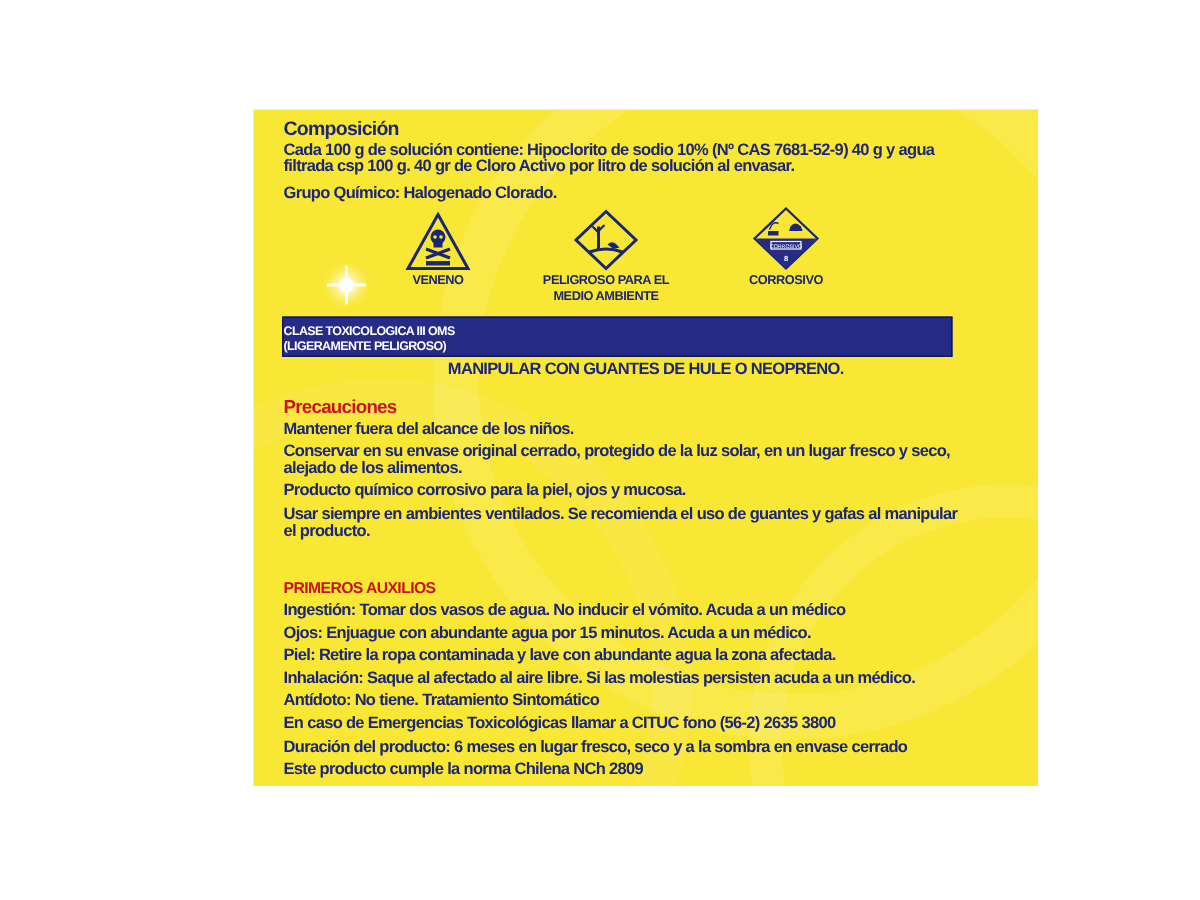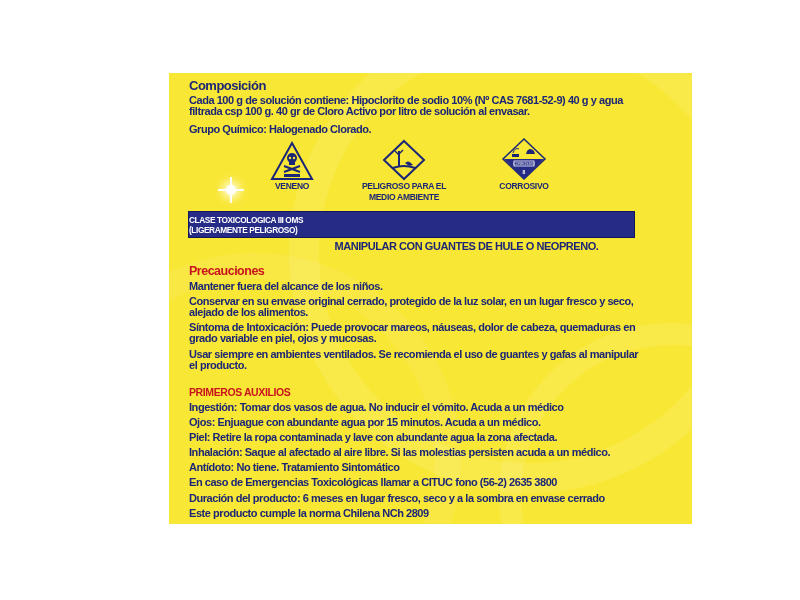--- a/index.html
+++ b/index.html
@@ -37,21 +37,21 @@
 
     .icons { position: absolute; left: 0; top: 68px; width: 100%; height: 72px; }
     .icon-cell { position: absolute; text-align: center; }
     .icon-cell svg { display: block; margin: 0 auto; }
     .icon-label { font-size: 8.5px; font-weight: bold; letter-spacing: -0.3px; line-height: 11px; }
 
     .banner { position: absolute; left: 19px; top: 138px; width: 447px; height: 27px;
               background: #262c86; border: 1px solid #12175a; color: #ffffff;
               text-align: left; font-size: 8.3px; font-weight: bold; letter-spacing: -0.4px;
               line-height: 10px; padding-top: 3px; box-sizing: border-box; }
-    .manip { position: absolute; left: 0; top: 168px; width: 100%; text-align: center; margin-left: 36px; }
+    .manip { position: absolute; left: 0; top: 168px; width: 100%; text-align: center; }
 
     .h-prec { position: absolute; left: 20px; top: 191px; font-size: 12.5px; font-weight: bold;
               letter-spacing: -0.5px; }
     .prec-list { position: absolute; left: 20px; top: 208px; width: 460px; }
     .prec-list div { margin-bottom: 4.2px; }
     .h-aux { position: absolute; left: 20px; top: 313px; font-size: 10.5px; font-weight: bold;
              letter-spacing: -0.4px; }
     .aux-list { position: absolute; left: 20px; top: 329px; width: 460px; }
     .aux-list div { margin-bottom: 4.1px; }
   </style>
@@ -121,21 +121,21 @@
     </div>
 
     <div class="manip txt navy">
       <div>MANIPULAR CON GUANTES DE HULE O NEOPRENO.</div>
     </div>
 
     <div class="h-prec red">Precauciones</div>
     <div class="prec-list txt navy">
       <div>Mantener fuera del alcance de los niños.</div>
       <div>Conservar en su envase original cerrado, protegido de la luz solar, en un lugar fresco y seco, alejado de los alimentos.</div>
-      <div>Síntoma de Intoxicación: Puede provocar mareos, náuseas, dolor de cabeza, quemaduras en grado variable en piel, ojos y mucosas.</div>
+      <div>Producto químico corrosivo para la piel, ojos y mucosa.</div>
       <div>Usar siempre en ambientes ventilados. Se recomienda el uso de guantes y gafas al manipular el producto.</div>
     </div>
 
     <div class="h-aux red">PRIMEROS AUXILIOS</div>
     <div class="aux-list txt navy">
       <div>Ingestión: Tomar dos vasos de agua. No inducir el vómito. Acuda a un médico</div>
       <div>Ojos: Enjuague con abundante agua por 15 minutos. Acuda a un médico.</div>
       <div>Piel: Retire la ropa contaminada y lave con abundante agua la zona afectada.</div>
       <div>Inhalación: Saque al afectado al aire libre. Si las molestias persisten acuda a un médico.</div>
       <div>Antídoto: No tiene. Tratamiento Sintomático</div>

